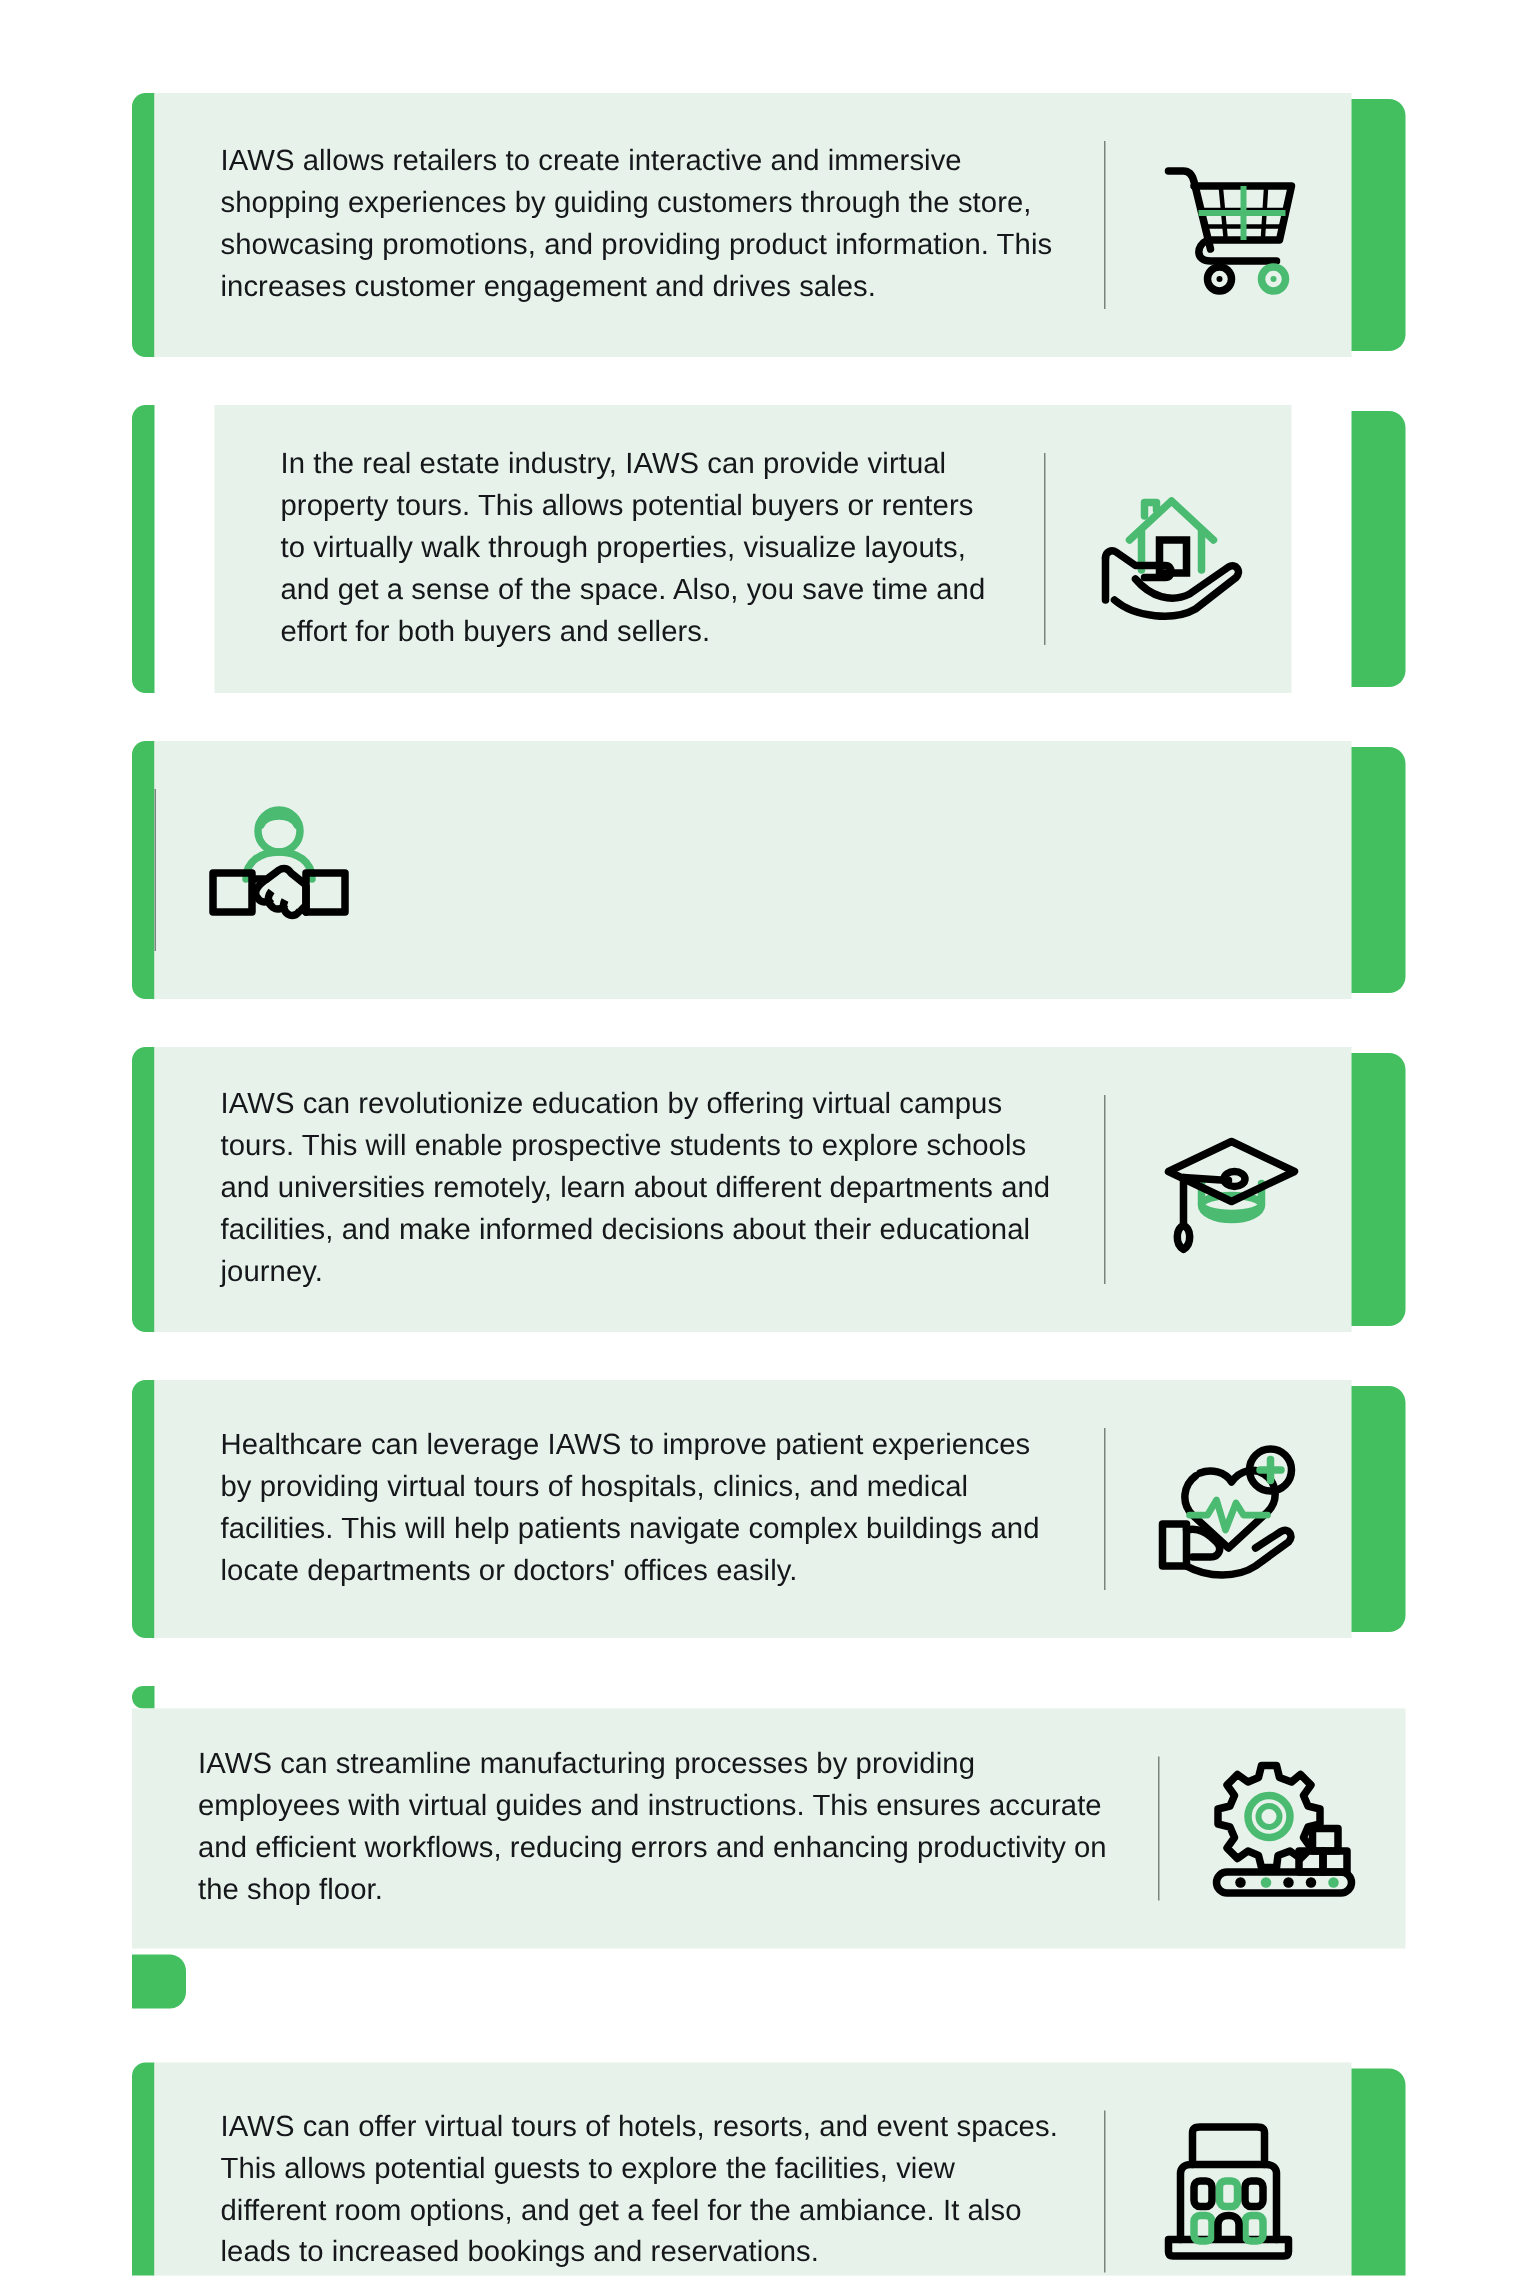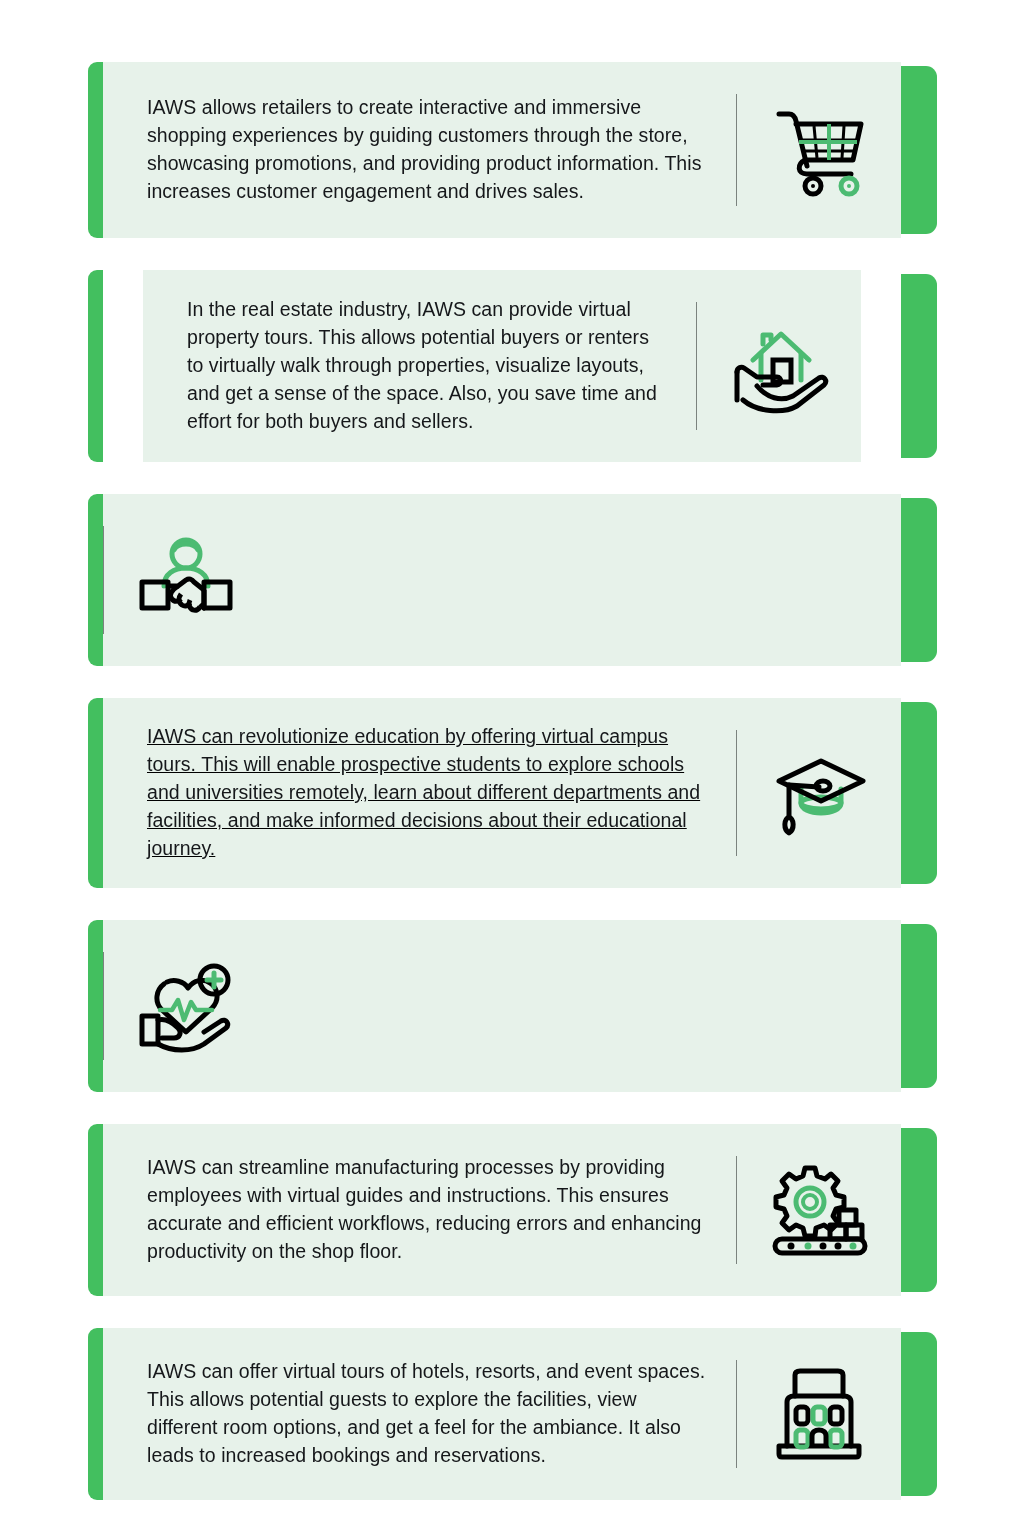--- a/index.html
+++ b/index.html
@@ -94,23 +94,23 @@
   }
 
   .card-icon svg {
     display: block;
   }
 
   
   .card.h1 { min-height: 176px; }
   .card.h2 { min-height: 192px; gap: 40px; }
   .card.h3 { min-height: 172px; }
-  .card.h4 { min-height: 190px; text-decoration: underline; }
+  .card.h4 { min-height: 190px; }
   .card.h5 { min-height: 172px; }
-  .card.h6 { min-height: 172px; }
+  .card.h6 { min-height: 172px; flex-direction: column; }
   .card.h7 { min-height: 172px; }
 </style>
 </head>
 <body>
 
 <div class="board">
   <div class="card-list">
 
     <div class="card h1">
       <div class="card-tab-left"></div>
@@ -215,20 +215,21 @@
             </g>
           </svg>
         </div>
       </div>
       <div class="card-tab-right"></div>
     </div>
 
     <div class="card h5">
       <div class="card-tab-left"></div>
       <div class="card-body">
+        <div class="card-text">Healthcare can leverage IAWS to improve patient experiences by providing virtual tours of hospitals, clinics, and medical facilities. This will help patients navigate complex buildings and locate departments or doctors' offices easily.</div>
         <div class="card-divider"></div>
         <div class="card-icon">
           <svg width="104" height="96" viewBox="0 0 104 96" fill="none">
             <g stroke="#000000" stroke-width="5" stroke-linecap="round" stroke-linejoin="round">
               <path d="M30 26 C22 32 20 44 28 52 L52 74 L78 50 C86 42 84 30 76 25 C69 20 60 22 54 30 C50 23 40 21 33 24"></path>
             </g>
             <circle cx="80" cy="22" r="14" stroke="#000000" stroke-width="5" fill="none"></circle>
             <g stroke="#4cbb72" stroke-width="5" stroke-linecap="round">
               <line x1="80" y1="15" x2="80" y2="29"></line>
               <line x1="73" y1="22" x2="87" y2="22"></line>

